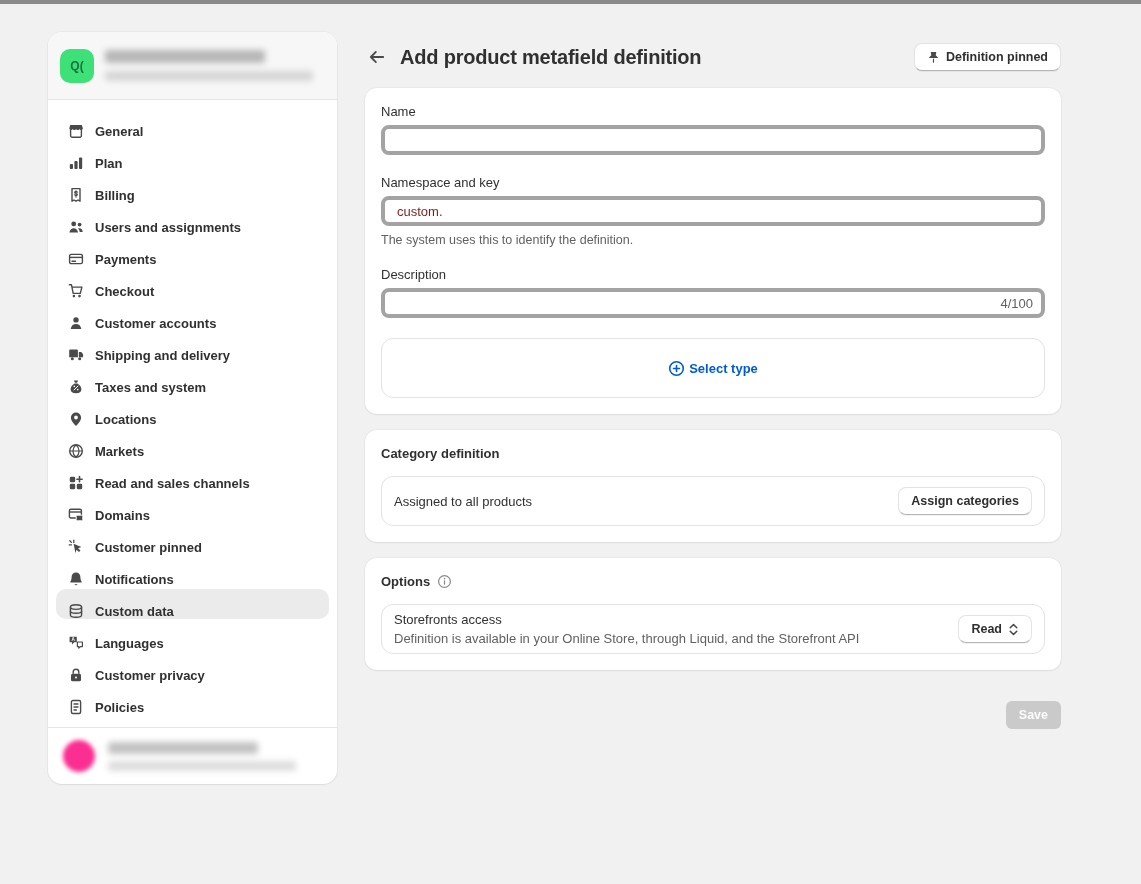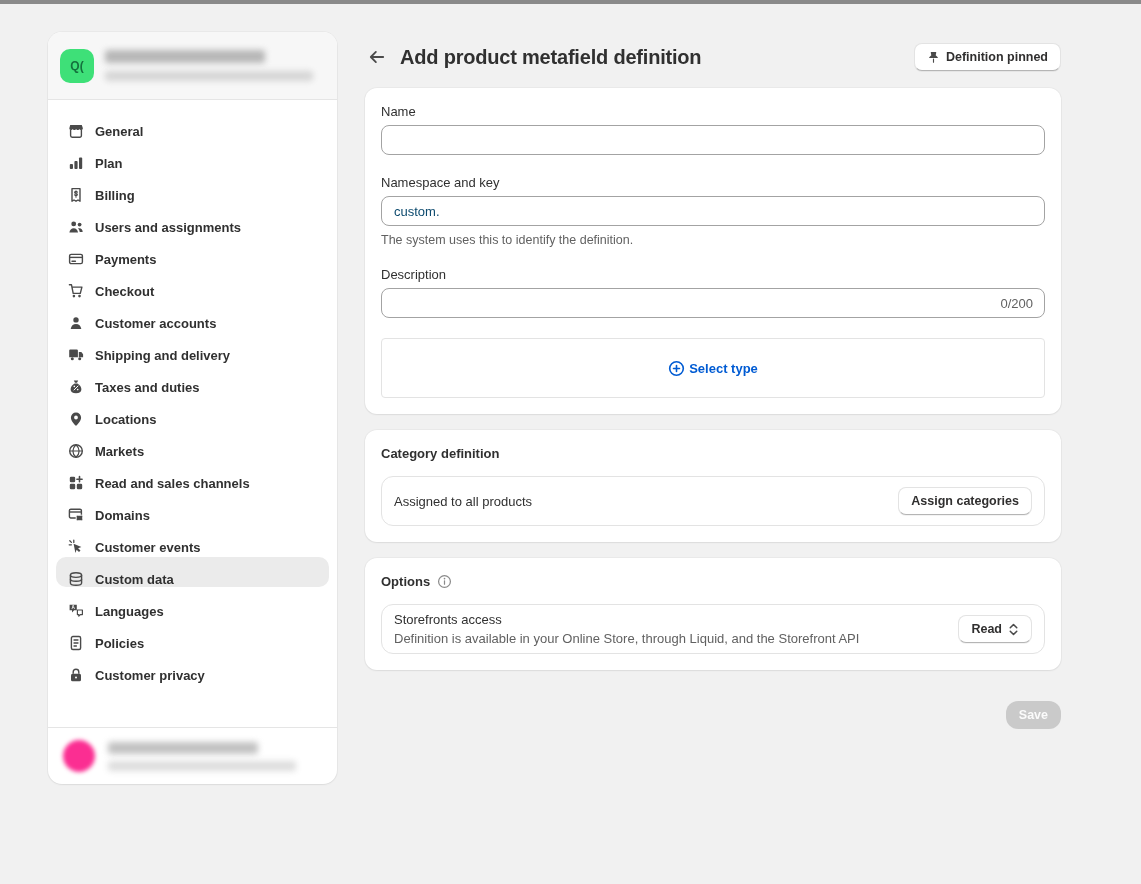--- a/index.html
+++ b/index.html
@@ -71,51 +71,51 @@
 
   .card {
     background:#fff; border-radius:12px; padding:16px; margin-bottom:16px;
     box-shadow:0 1px 2px rgba(0,0,0,.06), 0 0 0 1px rgba(0,0,0,.03);
   }
 
   .field-group { margin-bottom:20px; }
   .field-group:last-child { margin-bottom:0; }
   .field-label { display:block; font-size:13px; color:#303030; margin-bottom:6px; }
   .text-input {
-    width:100%; height:30px; border:1px solid #a3a3a3; border-radius:8px;
-    padding:0 12px; font-family:inherit; font-size:13px; color:#0c4a6e; background:#fff; outline:none;
+    width:100%; height:30px; border:4px solid #a3a3a3; border-radius:8px;
+    padding:0 12px; font-family:inherit; font-size:13px; color:#7f1d1d; background:#fff; outline:none;
   }
   .input-wrap { position:relative; }
   .char-count {
     position:absolute; right:12px; top:50%; transform:translateY(-50%);
     font-size:13px; color:#616161; pointer-events:none;
   }
   .help-text { font-size:12.5px; color:#616161; margin-top:7px; }
 
   .select-type-box {
-    border:1px solid #e3e3e3; border-radius:4px; height:60px; width:100%; background:#fff;
+    border:1px solid #e3e3e3; border-radius:12px; height:60px; width:100%; background:#fff;
     display:flex; align-items:center; justify-content:center; gap:4px; cursor:pointer;
     color:#005bd3; font-family:inherit; font-size:13px; font-weight:700;
   }
 
   .card-heading { font-size:13px; font-weight:650; color:#303030; margin-bottom:15px; display:flex; align-items:center; gap:7px; }
   .info-icon { color:#8a8a8a; display:flex; }
 
   .inner-row {
     border:1px solid #e3e3e3; border-radius:12px; padding:4px 12px;
     display:flex; align-items:center; min-height:50px;
   }
   .row-text { font-size:13px; color:#303030; }
   .row-title { font-size:13px; color:#303030; margin-bottom:4px; }
   .row-desc  { font-size:13px; color:#616161; }
   .row-right { margin-left:auto; }
 
   .save-row { display:flex; justify-content:flex-end; margin-top:31px; }
   .save-btn {
-    height:28px; padding:0 13px; border:none; border-radius:12px;
+    height:28px; padding:0 13px; border:none; border-radius:6px;
     background:#cacaca; color:rgba(255,255,255,.92);
     font-family:inherit; font-size:12.5px; font-weight:700; cursor:default;
   }
 
   .chevrons { display:flex; color:#4a4a4a; }
 </style>
 </head>
 <body>
 
 <div class="top-strip"></div>
@@ -214,21 +214,21 @@
       <div class="nav-item">
         <span class="nav-icon">
           <svg viewBox="0 0 16 16">
             <path d="M5.8 1.6h4.4L9 3.8H7z" fill="currentColor"></path>
             <path d="M6.6 4.4h2.8c2.5 1.3 4 3.5 4 5.9 0 2.5-1.9 3.9-5.4 3.9s-5.4-1.4-5.4-3.9c0-2.4 1.5-4.6 4-5.9z" fill="currentColor"></path>
             <path d="M6 11l4-4" stroke="#fff" stroke-width="1" stroke-linecap="round"></path>
             <circle cx="6.3" cy="7.4" r=".8" fill="#fff"></circle>
             <circle cx="9.7" cy="10.6" r=".8" fill="#fff"></circle>
           </svg>
         </span>
-        <span>Taxes and duties</span>
+        <span>Taxes and system</span>
       </div>
       <div class="nav-item">
         <span class="nav-icon">
           <svg viewBox="0 0 16 16">
             <path fill-rule="evenodd" d="M8 1.4a5.1 5.1 0 0 1 5.1 5.1c0 3.3-3.4 6.9-4.7 8a.6.6 0 0 1-.8 0c-1.3-1.1-4.7-4.7-4.7-8A5.1 5.1 0 0 1 8 1.4zm0 3.2a1.9 1.9 0 1 0 0 3.8 1.9 1.9 0 0 0 0-3.8z" fill="currentColor"></path>
           </svg>
         </span>
         <span>Locations</span>
       </div>
       <div class="nav-item">
@@ -261,21 +261,30 @@
         </span>
         <span>Domains</span>
       </div>
       <div class="nav-item">
         <span class="nav-icon">
           <svg viewBox="0 0 16 16">
             <path d="M5.6 4.8 13.4 8l-3.3 1.2 2.4 2.4-1.5 1.5-2.4-2.4L7.4 14z" fill="currentColor"></path>
             <path d="M1.8 1.8l1.6 1.6M1.2 5.8h2.2M5.8 1.2v2.2" stroke="currentColor" stroke-width="1.3" stroke-linecap="round"></path>
           </svg>
         </span>
-        <span>Customer events</span>
+        <span>Customer pinned</span>
+      </div>
+      <div class="nav-item">
+        <span class="nav-icon">
+          <svg viewBox="0 0 16 16">
+            <path d="M8 1.6c2.6 0 4.4 2 4.4 4.6 0 2 .5 3.2 1.2 4.2.3.5 0 1.1-.6 1.1H3c-.6 0-.9-.6-.6-1.1.7-1 1.2-2.2 1.2-4.2C3.6 3.6 5.4 1.6 8 1.6z" fill="currentColor"></path>
+            <path d="M6.4 13.2a1.7 1.7 0 0 0 3.2 0z" fill="currentColor"></path>
+          </svg>
+        </span>
+        <span>Notifications</span>
       </div>
       <div class="nav-item selected">
         <span class="nav-icon">
           <svg viewBox="0 0 16 16">
             <ellipse cx="8" cy="4.1" rx="5.6" ry="2.3" fill="none" stroke="currentColor" stroke-width="1.4"></ellipse>
             <path d="M2.4 4.1v7.8c0 1.3 2.5 2.3 5.6 2.3s5.6-1 5.6-2.3V4.1" fill="none" stroke="currentColor" stroke-width="1.4"></path>
             <path d="M2.4 8c0 1.3 2.5 2.3 5.6 2.3s5.6-1 5.6-2.3" fill="none" stroke="currentColor" stroke-width="1.4"></path>
           </svg>
         </span>
         <span>Custom data</span>
@@ -286,35 +295,35 @@
             <path d="M1.6 1.8h7.2v5.4H6.2L4 9.4V7.2H1.6z" fill="currentColor"></path>
             <text x="3.6" y="6" font-size="4.6" fill="#fff" font-family="Liberation Sans,sans-serif" font-weight="bold">A</text>
             <path d="M9.4 7h5v4.6h-2L10.8 13.2v-1.6H9.4z" fill="none" stroke="currentColor" stroke-width="1.2" stroke-linejoin="round"></path>
           </svg>
         </span>
         <span>Languages</span>
       </div>
       <div class="nav-item">
         <span class="nav-icon">
           <svg viewBox="0 0 16 16">
-            <rect x="3.4" y="1.5" width="9.2" height="13" rx="1.5" fill="none" stroke="currentColor" stroke-width="1.4"></rect>
-            <path d="M6 5h4M6 8h4M6 11h2.4" stroke="currentColor" stroke-width="1.3" stroke-linecap="round"></path>
-          </svg>
-        </span>
-        <span>Policies</span>
-      </div>
-      <div class="nav-item">
-        <span class="nav-icon">
-          <svg viewBox="0 0 16 16">
             <rect x="3" y="6.8" width="10" height="7.4" rx="1.5" fill="currentColor"></rect>
             <path d="M5.2 6.8V5a2.8 2.8 0 0 1 5.6 0v1.8" fill="none" stroke="currentColor" stroke-width="1.4"></path>
             <circle cx="8" cy="10.4" r="1" fill="#fff"></circle>
           </svg>
         </span>
         <span>Customer privacy</span>
+      </div>
+      <div class="nav-item">
+        <span class="nav-icon">
+          <svg viewBox="0 0 16 16">
+            <rect x="3.4" y="1.5" width="9.2" height="13" rx="1.5" fill="none" stroke="currentColor" stroke-width="1.4"></rect>
+            <path d="M6 5h4M6 8h4M6 11h2.4" stroke="currentColor" stroke-width="1.3" stroke-linecap="round"></path>
+          </svg>
+        </span>
+        <span>Policies</span>
       </div>
     </nav>
 
   <div class="user-footer">
     <div class="user-avatar"></div>
     <div>
       <div class="redact user-name-redact"></div>
       <div class="redact user-email-redact"></div>
     </div>
   </div>
@@ -351,21 +360,21 @@
     <div class="field-group">
       <label class="field-label">Namespace and key</label>
       <input class="text-input" type="text" value="custom." style="">
       <div class="help-text">The system uses this to identify the definition.</div>
     </div>
 
     <div class="field-group">
       <label class="field-label">Description</label>
       <div class="input-wrap">
         <input class="text-input" type="text" style="padding-right: 56px;" value="">
-        <span class="char-count">0/200</span>
+        <span class="char-count">4/100</span>
       </div>
     </div>
 
     <div class="field-group" style="margin-top:20px">
       <button class="select-type-box">
         <span style="display:flex">
           <svg width="17" height="17" viewBox="0 0 16 16" fill="none" stroke="currentColor" stroke-width="1.5" stroke-linecap="round">
               <circle cx="8" cy="8" r="6.4"></circle>
               <path d="M8 5.2v5.6M5.2 8h5.6"></path>
             </svg>

